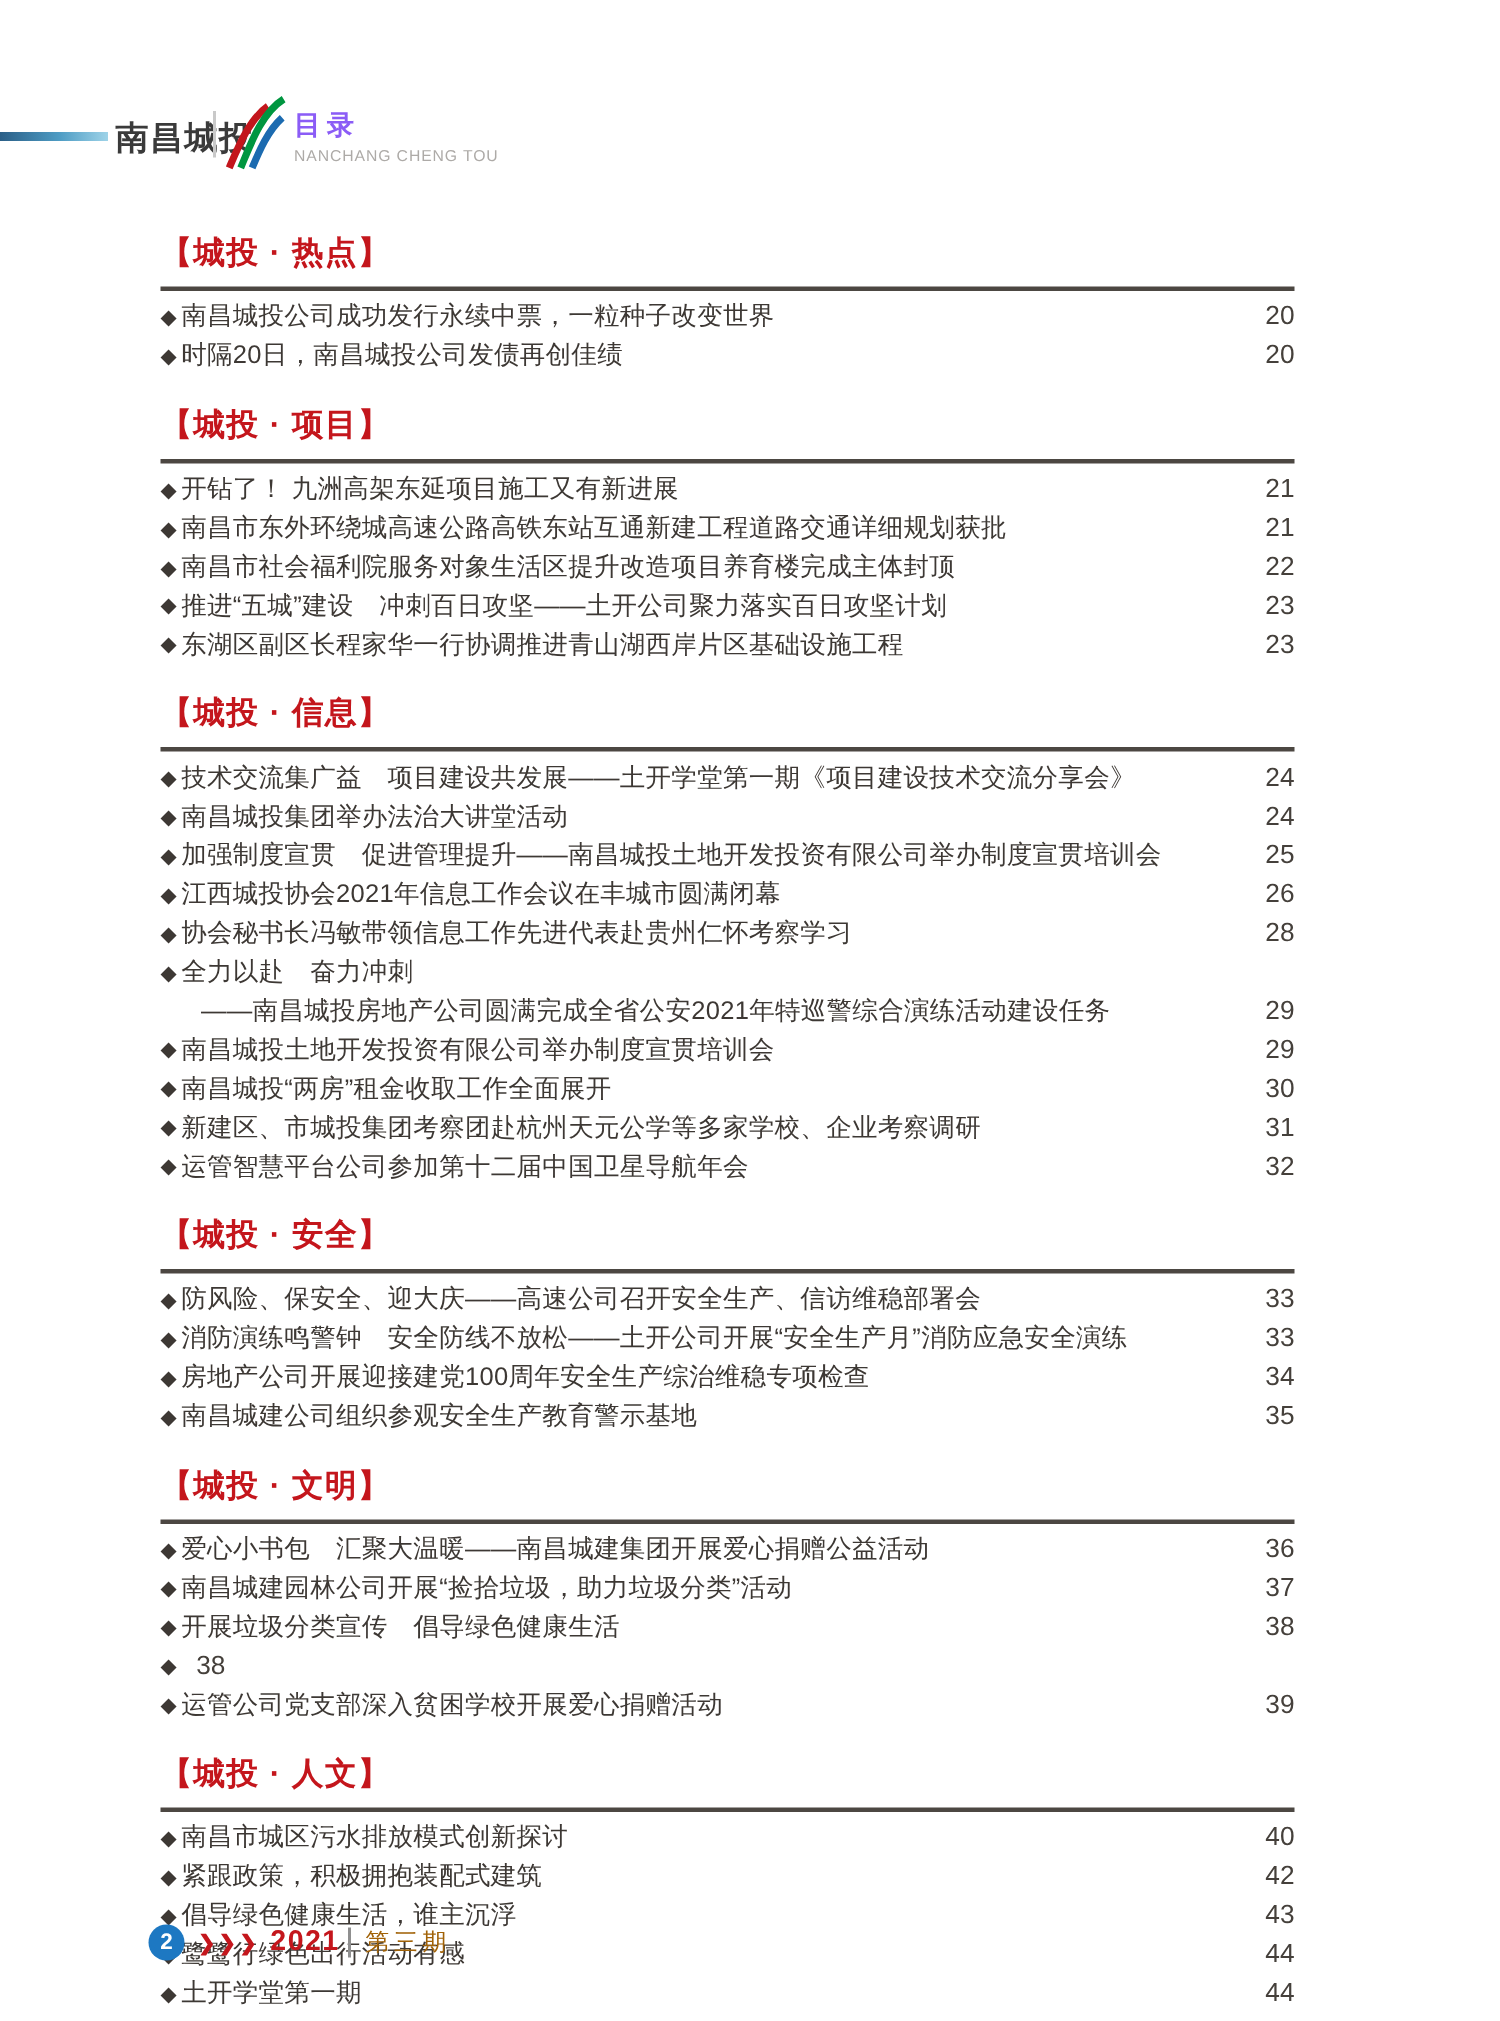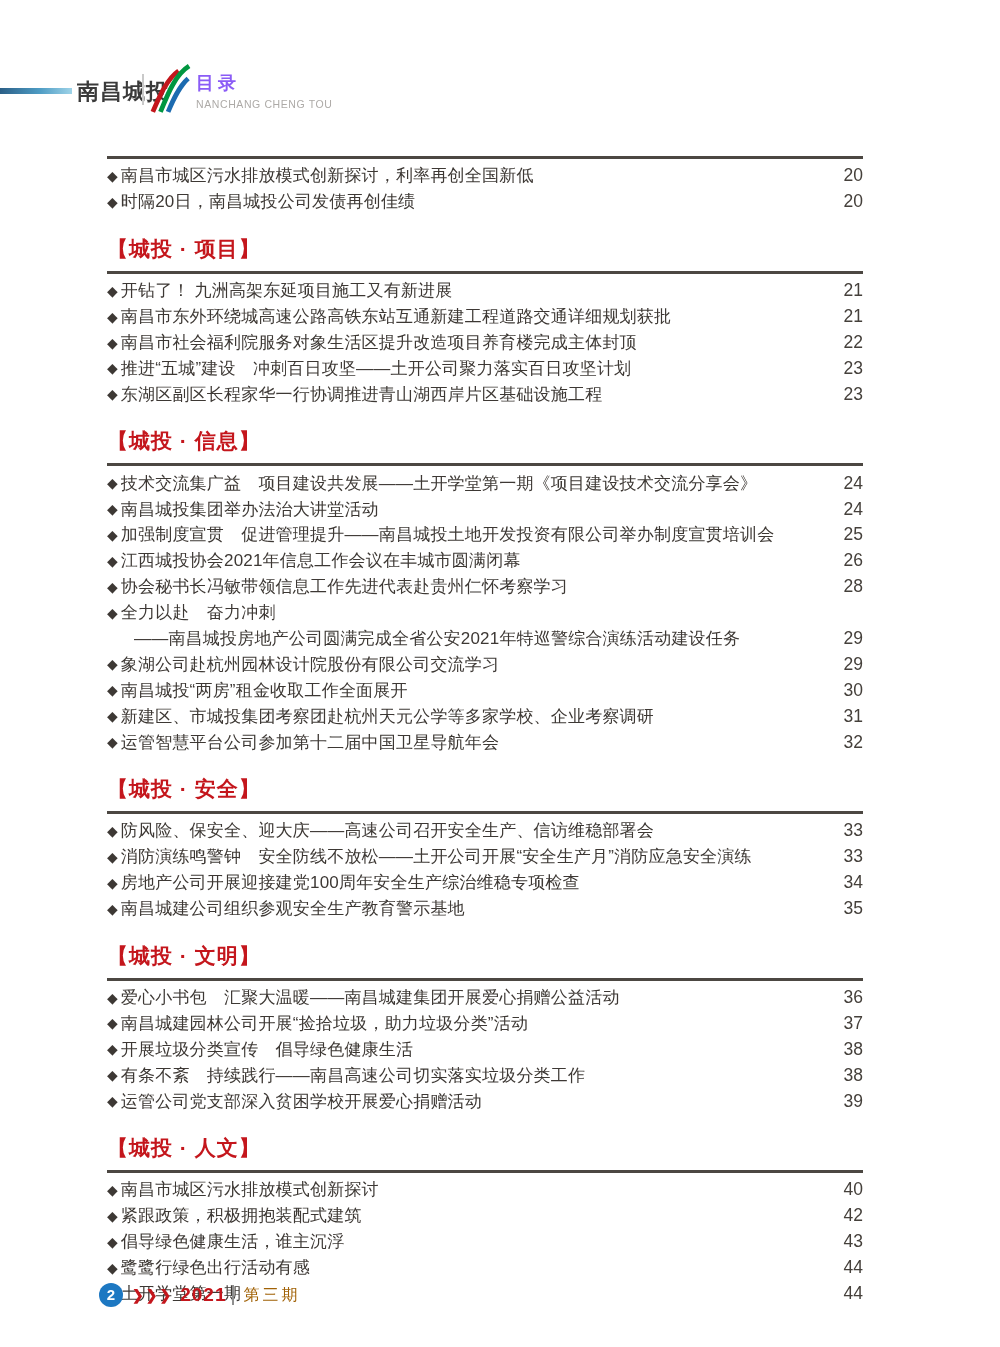--- a/index.html
+++ b/index.html
@@ -61,25 +61,26 @@
       </svg>
     </div>
     <div class="title-block">
       <div class="doc-title">目录</div>
       <div class="doc-subtitle">NANCHANG CHENG TOU</div>
     </div>
   </header>
 
   <main>
   <section class="section">
-    <div class="rule"></div>
-    <div class="items">
-  <div class="entry">
-    <span class="bullet">◆</span>
-    <span class="etext">南昌市城区污水排放模式创新探讨，利率再创全国新低</span>
+    <h2 class="section-title">【城投 · 热点】</h2>
+    <div class="rule"></div>
+    <div class="items">
+  <div class="entry">
+    <span class="bullet">◆</span>
+    <span class="etext">南昌城投公司成功发行永续中票，一粒种子改变世界</span>
     <span class="epage">20</span>
   </div>
 
   <div class="entry">
     <span class="bullet">◆</span>
     <span class="etext">时隔20日，南昌城投公司发债再创佳绩</span>
     <span class="epage">20</span>
   </div>
 </div>
   </section>
@@ -161,21 +162,21 @@
   </div>
 
   <div class="entry cont">
 
     <span class="etext">——南昌城投房地产公司圆满完成全省公安2021年特巡警综合演练活动建设任务</span>
     <span class="epage">29</span>
   </div>
 
   <div class="entry">
     <span class="bullet">◆</span>
-    <span class="etext">象湖公司赴杭州园林设计院股份有限公司交流学习</span>
+    <span class="etext">南昌城投土地开发投资有限公司举办制度宣贯培训会</span>
     <span class="epage">29</span>
   </div>
 
   <div class="entry">
     <span class="bullet">◆</span>
     <span class="etext">南昌城投“两房”租金收取工作全面展开</span>
     <span class="epage">30</span>
   </div>
 
   <div class="entry">
@@ -239,21 +240,20 @@
   </div>
 
   <div class="entry">
     <span class="bullet">◆</span>
     <span class="etext">开展垃圾分类宣传　倡导绿色健康生活</span>
     <span class="epage">38</span>
   </div>
 
   <div class="entry">
     <span class="bullet">◆</span>
-    <span class="etext">有条不紊　持续践行——南昌高速公司切实落实垃圾分类工作</span>
     <span class="epage">38</span>
   </div>
 
   <div class="entry">
     <span class="bullet">◆</span>
     <span class="etext">运管公司党支部深入贫困学校开展爱心捐赠活动</span>
     <span class="epage">39</span>
   </div>
 </div>
   </section>

